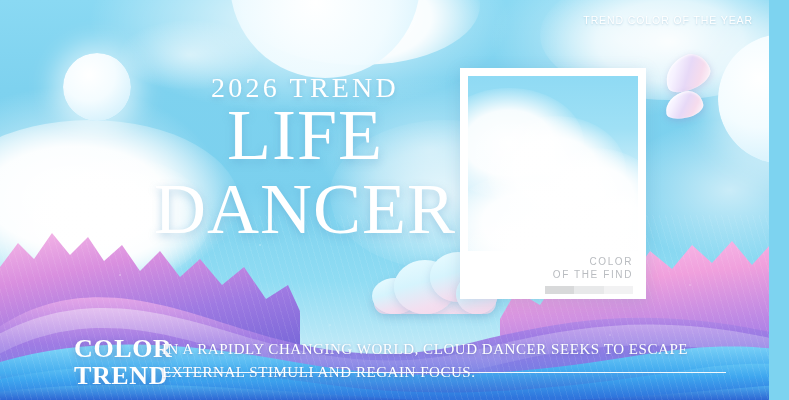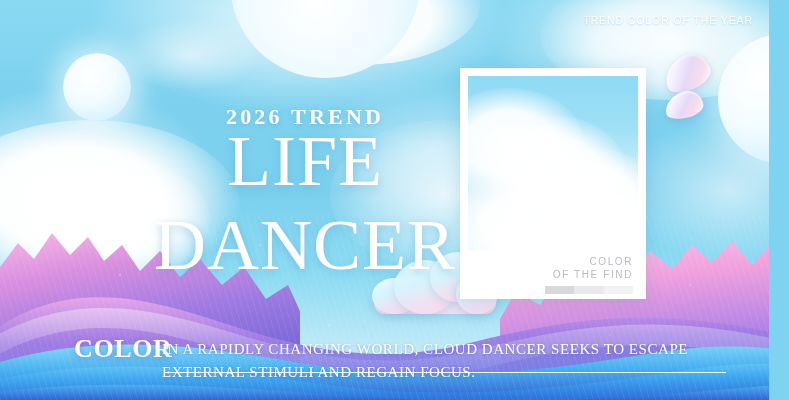--- a/index.html
+++ b/index.html
@@ -112,30 +112,29 @@
   
   .corner-label{
     position:absolute; right:16px; top:14px;
     font-family:"Liberation Sans", sans-serif;
     font-size:10.5px; letter-spacing:.9px; color:#ffffff; font-weight:400;
     text-shadow:0 1px 2px rgba(90,150,185,.35);
   }
 
   .headline{ position:absolute; left:135px; top:74px; width:340px; text-align:center; }
   .eyebrow{
-    font-size:22px; letter-spacing:3.2px; color:#ffffff; font-weight:700;
+    font-size:28px; letter-spacing:3.2px; color:#ffffff; font-weight:400;
     text-shadow:0 2px 5px rgba(92,160,200,.40);
     line-height:1;
-    margin-top:32px;
   }
   .big-line{
     font-size:72px; line-height:.92; letter-spacing:1px; color:#ffffff;
     font-weight:400; text-shadow:0 3px 9px rgba(88,158,200,.42);
   }
-  .big-line.l2{ margin-top:18px; }
+  .big-line.l2{ margin-top:8px; }
 
   
   .frame{
     position:absolute; left:460px; top:68px; width:186px; height:231px;
     background:#ffffff; padding:8px 8px 0 8px;
     box-shadow:0 3px 14px rgba(90,140,180,.22);
   }
   .frame-photo{
     position:relative; width:170px; height:175px; overflow:hidden;
     background:linear-gradient(180deg,#8fdaf4 0%,#9fe0f5 30%,#d6f1fb 62%,#eef9fd 100%);
@@ -287,20 +286,21 @@
       <div class="swatch">
         <i style="background: rgb(216, 217, 218);"></i>
         <i style="background: rgb(232, 233, 234);"></i>
         <i style="background: rgb(242, 242, 243);"></i>
       </div>
     </div>
   </div>
 
   <div class="brand">
     <div>COLOR</div>
+    <div>TREND</div>
   </div>
 
   <div class="body-copy">
     <div>IN A RAPIDLY CHANGING WORLD, CLOUD DANCER SEEKS TO ESCAPE EXTERNAL STIMULI AND REGAIN FOCUS.</div>
   </div>
 
   <div class="rule"></div>
 
 </div>
 

